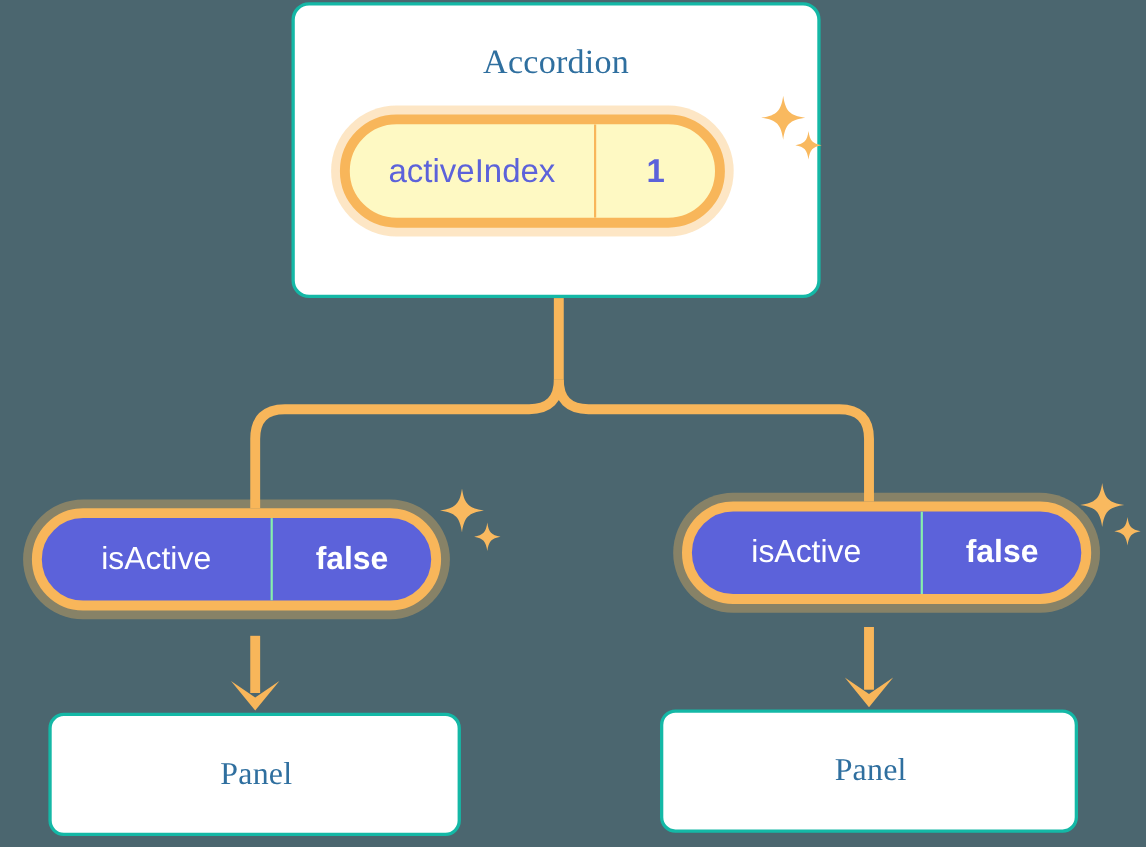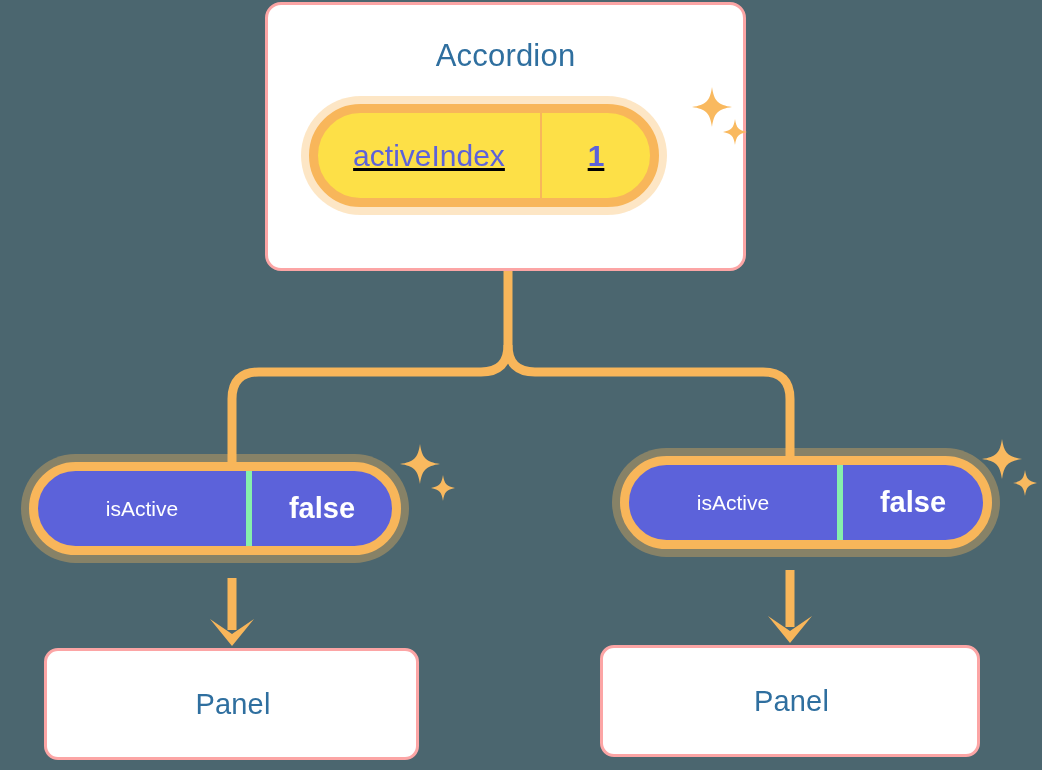--- a/index.html
+++ b/index.html
@@ -31,23 +31,24 @@
     width: 1042px;
     height: 770px;
     z-index: 1;
     pointer-events: none;
   }
 
   
   .card {
     position: absolute;
     background: #ffffff;
-    border: 3px solid #fca5a5;
+    border: 3px solid #14b8a6;
     border-radius: 14px;
     z-index: 3;
+    font-family: Liberation Serif, serif;
   }
 
   .card-title {
     color: #2f6f9f;
     font-size: 31px;
     font-weight: 400;
     text-align: center;
     letter-spacing: 0.2px;
     white-space: nowrap;
   }
@@ -88,49 +89,49 @@
     display: flex;
     align-items: center;
     justify-content: center;
     white-space: nowrap;
   }
 
   .pill-key { flex: 0 0 auto; }
   .pill-val { flex: 0 0 auto; }
 
   
-  .pill-light { background: #fde047; text-decoration: underline; }
+  .pill-light { background: #fef9c3; }
   .pill-light .pill-key,
   .pill-light .pill-val { color: #5c62da; }
   .pill-light .pill-val {
     border-left: 2px solid #f8b65a;
     font-weight: 700;
   }
 
   
   .pill-solid { background: #5c62da; }
   .pill-solid .pill-key,
   .pill-solid .pill-val { color: #ffffff; }
   .pill-solid .pill-val {
-    border-left: 6px solid #86efac;
+    border-left: 2px solid #86efac;
     font-weight: 700;
   }
 
   
   #activeindex-pill-wrap { left: 309px; top: 104px; }
   #activeindex-pill { height: 103px; }
   #activeindex-pill .pill-key { width: 222px; font-size: 30px; }
   #activeindex-pill .pill-val { width: 110px; font-size: 30px; }
 
   
   #left-pill-wrap  { left: 29px;  top: 462px; }
   #right-pill-wrap { left: 620px; top: 456px; }
 
   .leaf-pill { height: 93px; }
-  .leaf-pill .pill-key { width: 208px; font-size: 21px; }
+  .leaf-pill .pill-key { width: 208px; font-size: 29px; }
   .leaf-pill .pill-val { width: 146px; font-size: 29px; }
 
   
   #left-panel-card  { left: 44px;  top: 648px; width: 375px; height: 112px; }
   #right-panel-card { left: 600px; top: 645px; width: 380px; height: 112px; }
 
   .panel-title {
     position: absolute;
     left: 3px;
     right: 0;

